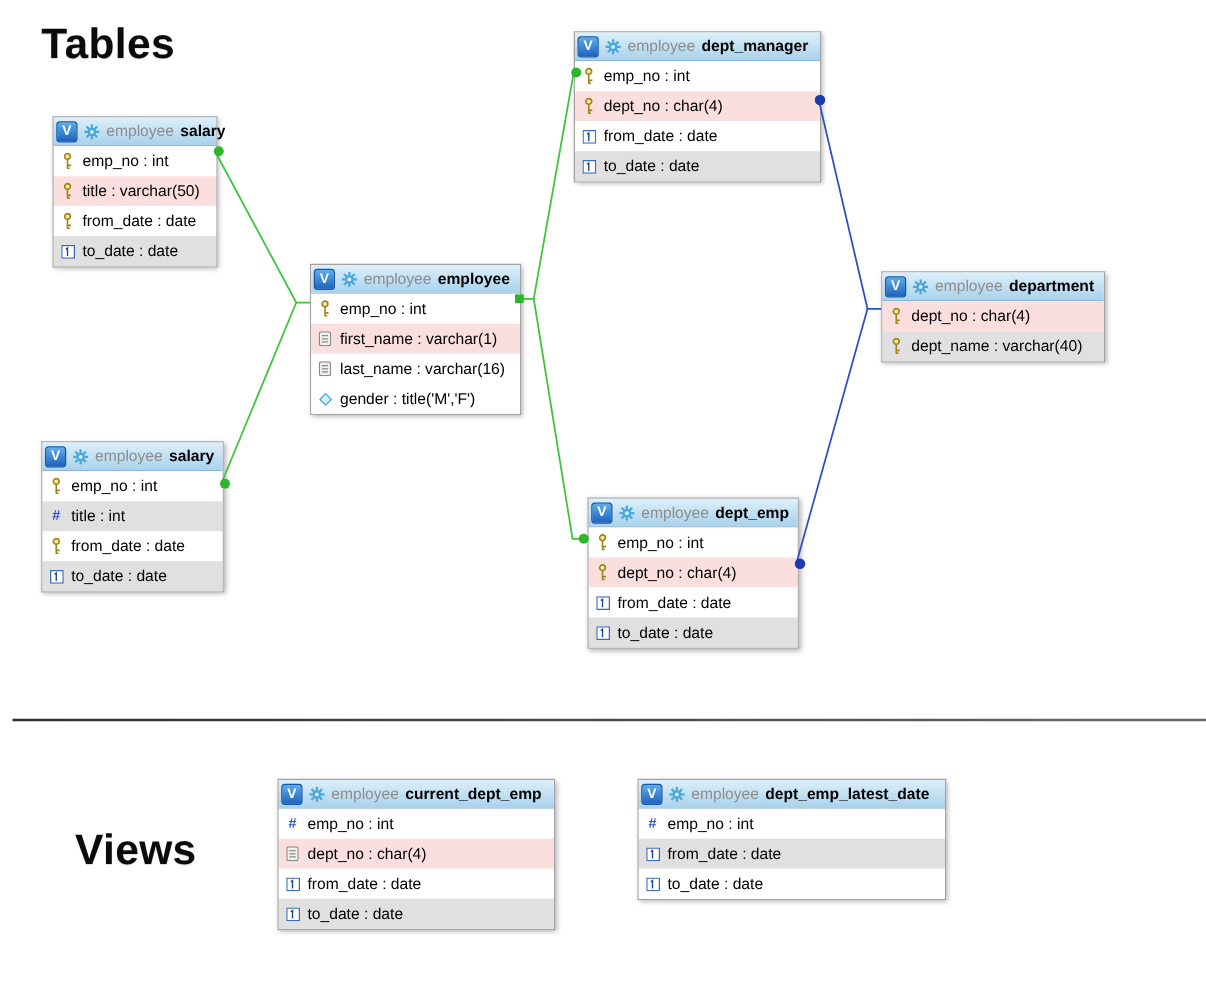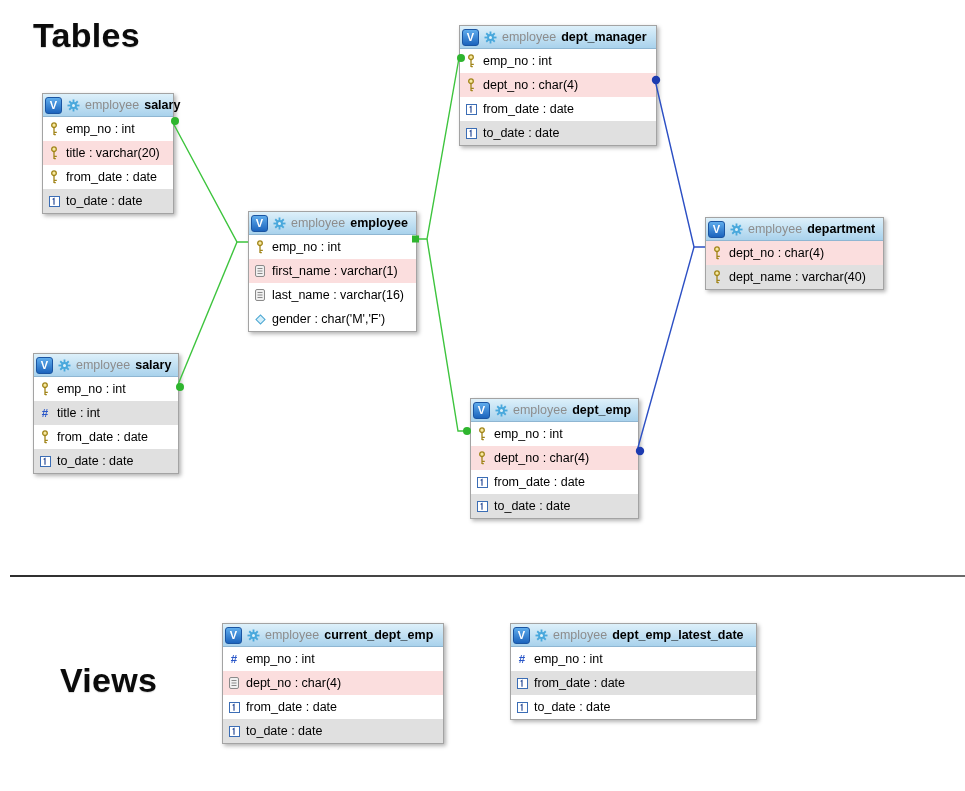--- a/index.html
+++ b/index.html
@@ -99,21 +99,21 @@
   </span>
       <span>emp_no : int</span>
     </div>
   <div class="row hl-pink">
       <span class="ic">
     <svg width="10" height="14" viewBox="0 0 10 14">
       <circle cx="5" cy="3.2" r="2.3" fill="#f7e9a0" stroke="#a08418" stroke-width="1.3"></circle>
       <path d="M5 5.5 V13 M5 10.3 H7.8 M5 12.6 H6.8" stroke="#a08418" stroke-width="1.3" fill="none"></path>
     </svg>
   </span>
-      <span>title : varchar(20)</span>
+      <span>title : varchar(50)</span>
     </div>
   <div class="row hl-white">
       <span class="ic">
     <svg width="10" height="14" viewBox="0 0 10 14">
       <circle cx="5" cy="3.2" r="2.3" fill="#f7e9a0" stroke="#a08418" stroke-width="1.3"></circle>
       <path d="M5 5.5 V13 M5 10.3 H7.8 M5 12.6 H6.8" stroke="#a08418" stroke-width="1.3" fill="none"></path>
     </svg>
   </span>
       <span>from_date : date</span>
     </div>
@@ -174,21 +174,21 @@
     </svg>
   </span>
       <span>last_name : varchar(16)</span>
     </div>
   <div class="row hl-white">
       <span class="ic">
     <svg width="11" height="11" viewBox="0 0 11 11">
       <rect x="2.3" y="2.3" width="6.4" height="6.4" transform="rotate(45 5.5 5.5)" fill="#d6f0fb" stroke="#4aa6d2"></rect>
     </svg>
   </span>
-      <span>gender : char('M','F')</span>
+      <span>gender : title('M','F')</span>
     </div>
 </div>
 
 <div class="dbtable" style="left:33px;top:353px;width:144px">
   <div class="thead">
     <span class="vbtn">V</span>
     <span class="gear">
         <svg width="13" height="13" viewBox="0 0 13 13">
           <g fill="#49a8dc">
             <rect x="5.6" y="0.5" width="1.8" height="12"></rect>

